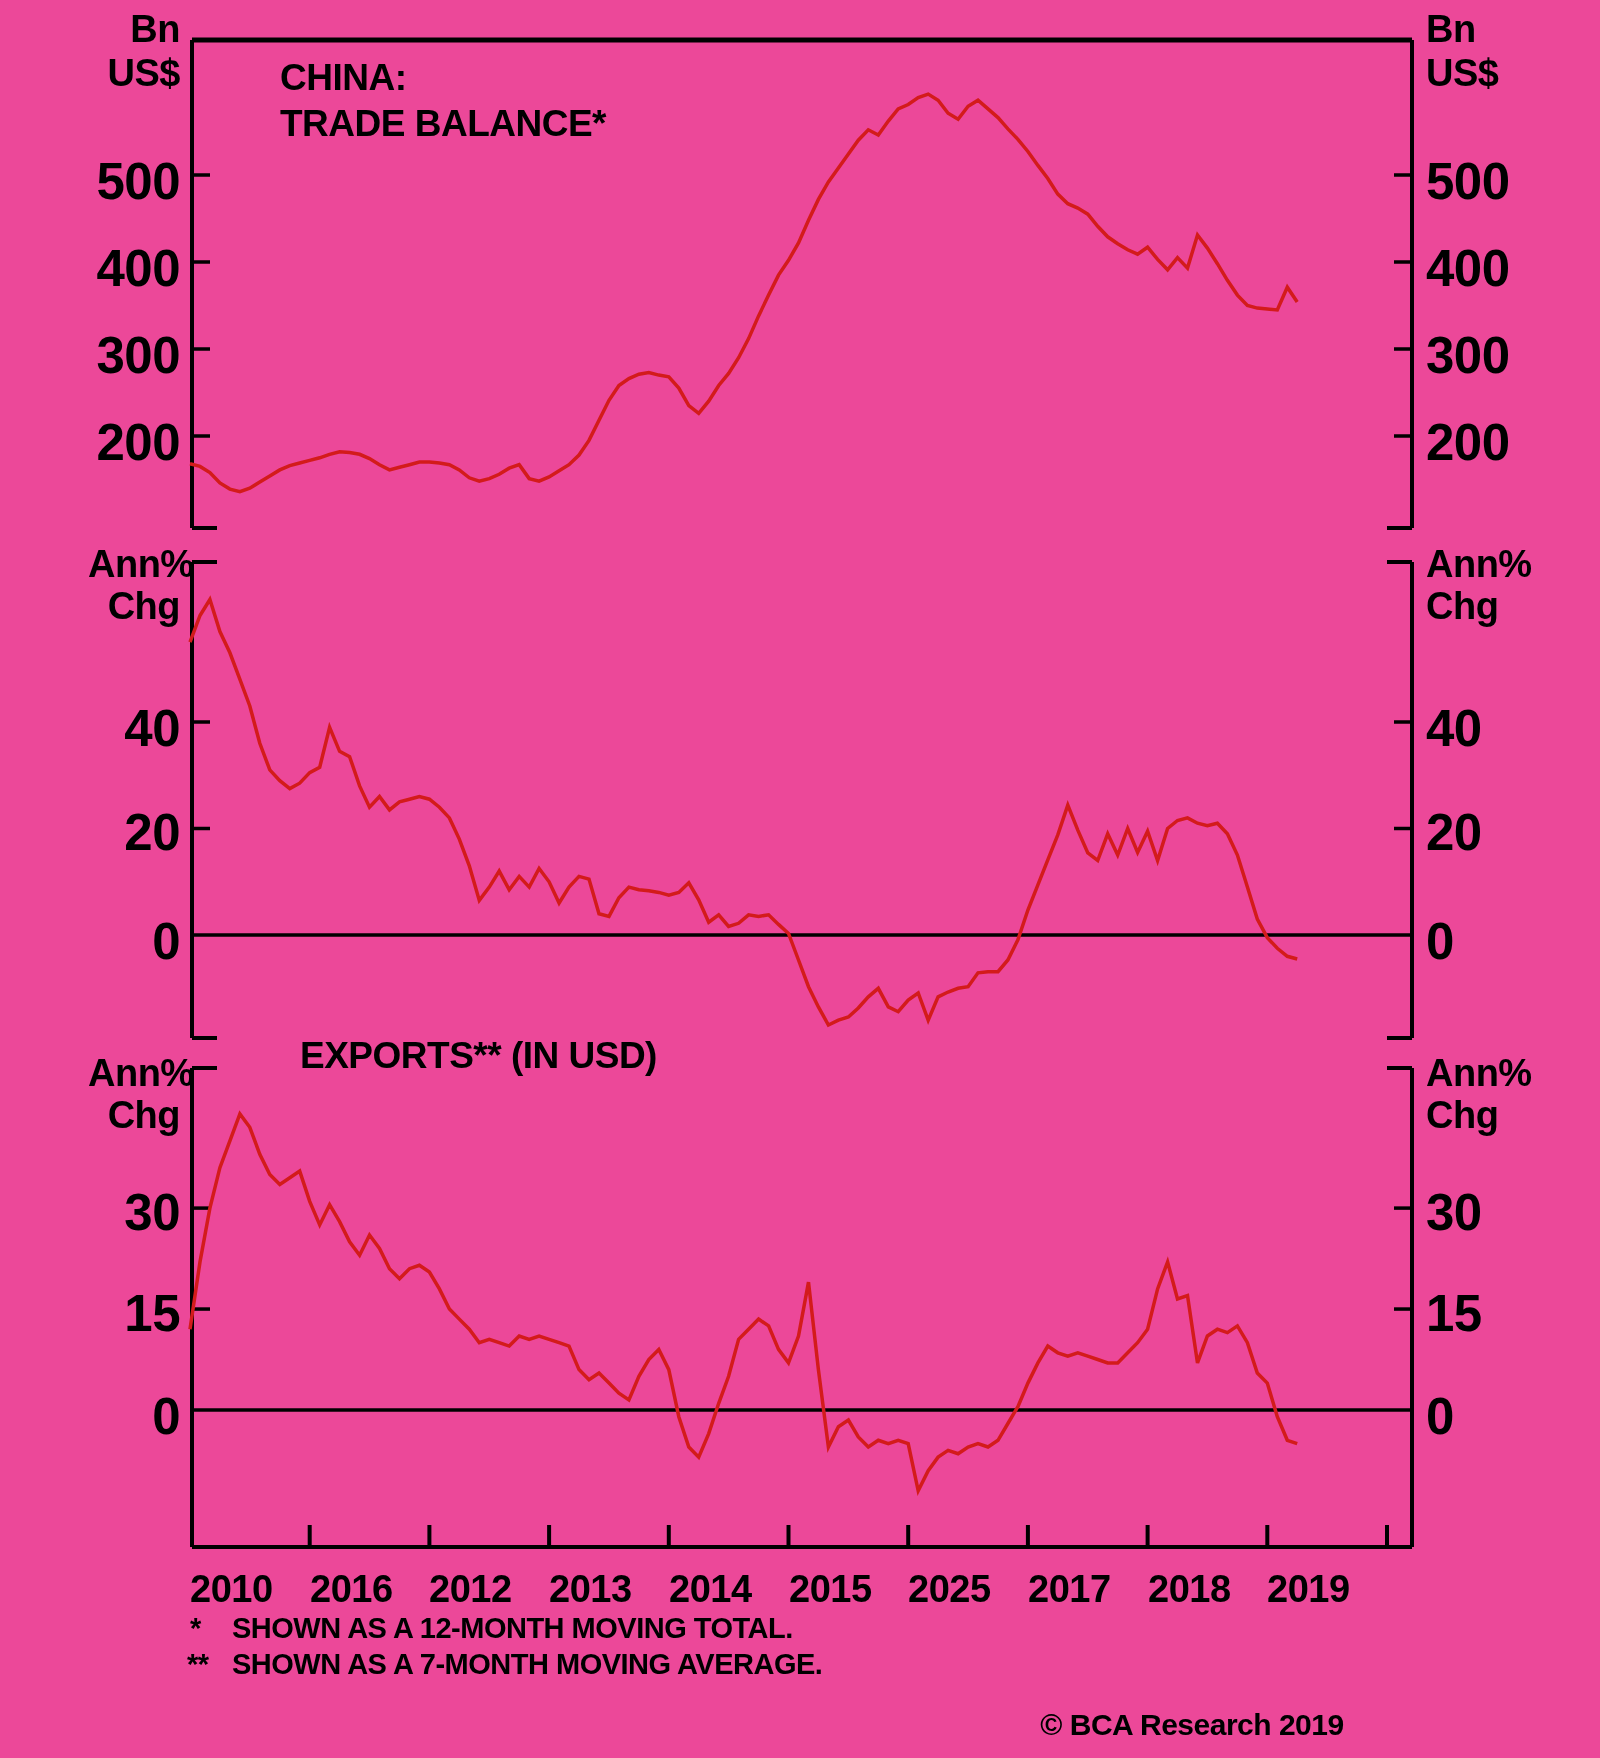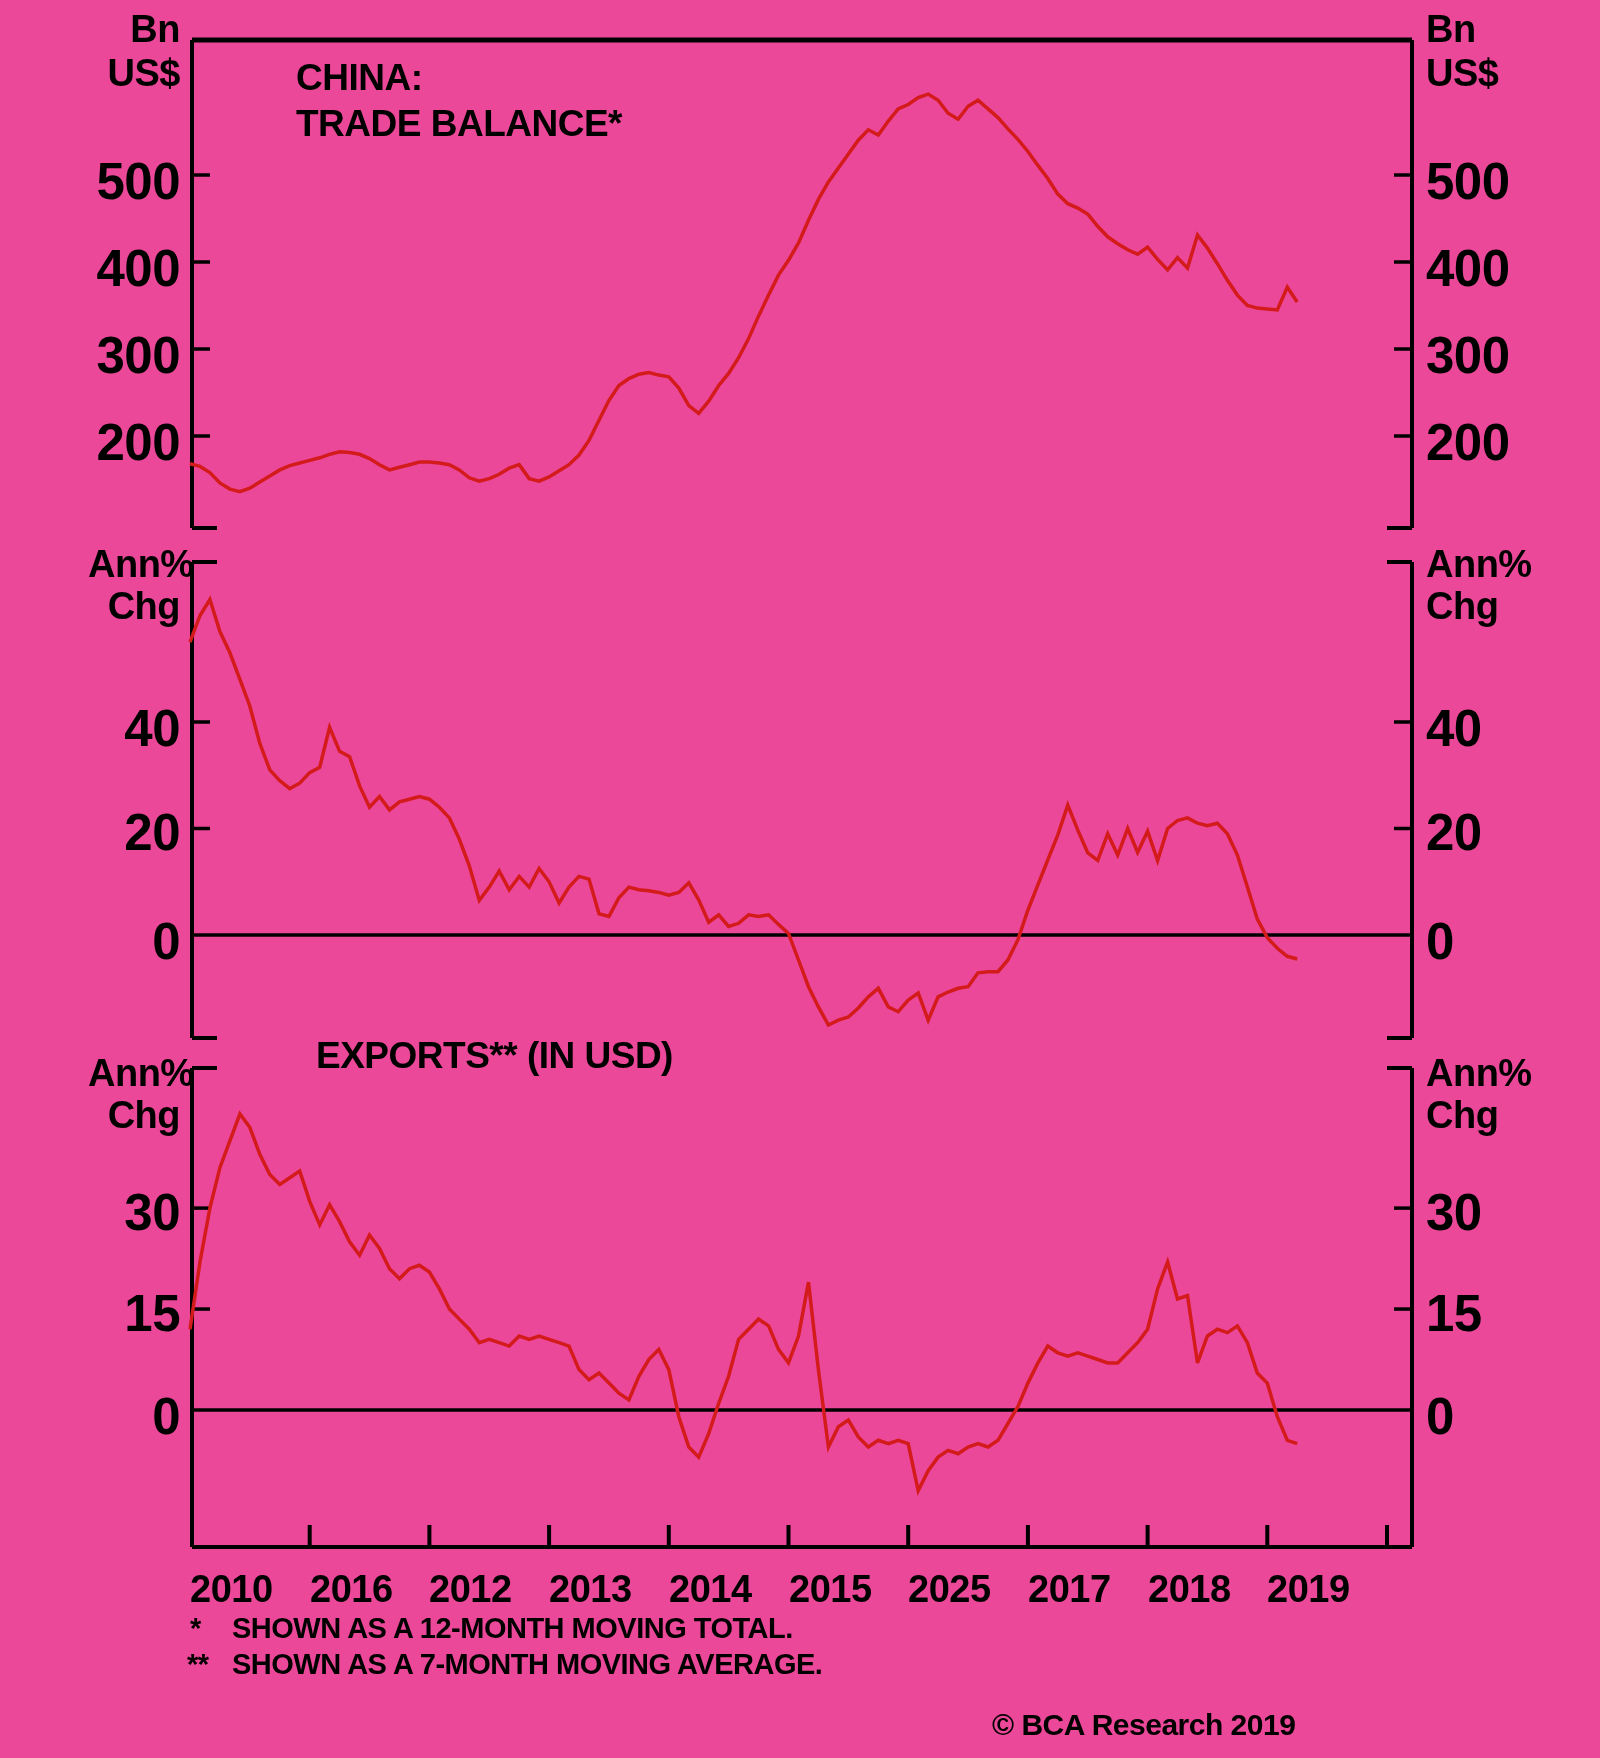--- a/index.html
+++ b/index.html
@@ -3,26 +3,26 @@
 <meta charset="utf-8">
 <style>
   html,body{margin:0;padding:0;background:#ffffff;}
   #canvas{position:relative;width:1600px;height:1758px;background:#ec4899;overflow:hidden;
           font-family:"Liberation Sans", sans-serif;}
   #chart-svg{position:absolute;left:0;top:0;}
   .lbl{position:absolute;font-weight:bold;color:#000;white-space:nowrap;line-height:1;
        letter-spacing:-0.5px;}
   .tick{font-size:51px;}
   .unit{font-size:38px;}
-  .ttl{font-size:37px;letter-spacing:-0.5px;margin-left:16px;}
+  .ttl{font-size:37px;letter-spacing:-0.5px;}
   .lcol{width:92px;text-align:right;left:88px;}
   .rcol{left:1426px;width:160px;text-align:left;}
   .year{font-size:38px;width:122px;text-align:left;top:1570px;}
   .fnote{font-size:29px;}
-  .copy{font-size:30px;width:400px;text-align:left;left:992px;top:1710px;}
+  .copy{font-size:30px;width:400px;text-align:center;left:992px;top:1710px;}
 </style>
 </head>
 <body>
 
 <div id="canvas">
 
   <svg id="chart-svg" width="1600" height="1758" viewBox="0 0 1600 1758">
     <g id="axes">
         <line x1="192" y1="40" x2="1412" y2="40" stroke="#000000" stroke-width="5"></line>
         <line x1="192" y1="1547" x2="1412" y2="1547" stroke="#000000" stroke-width="4"></line>

